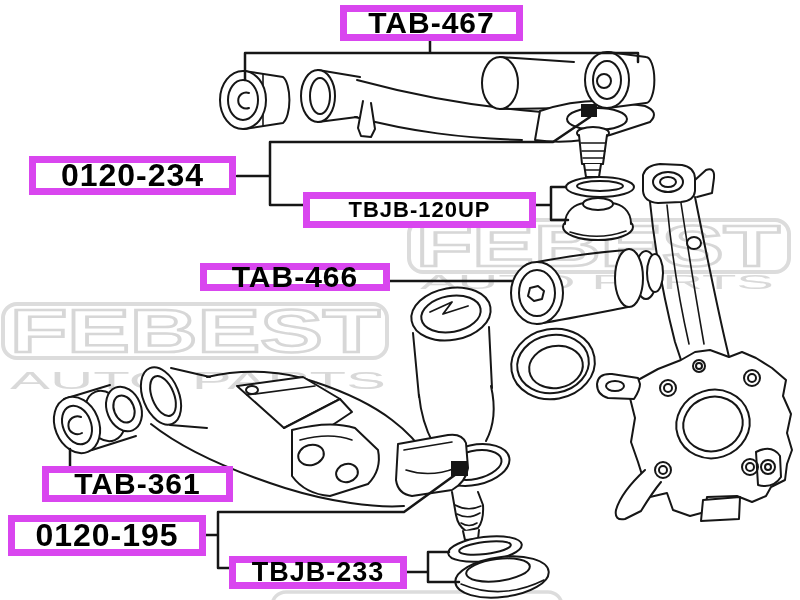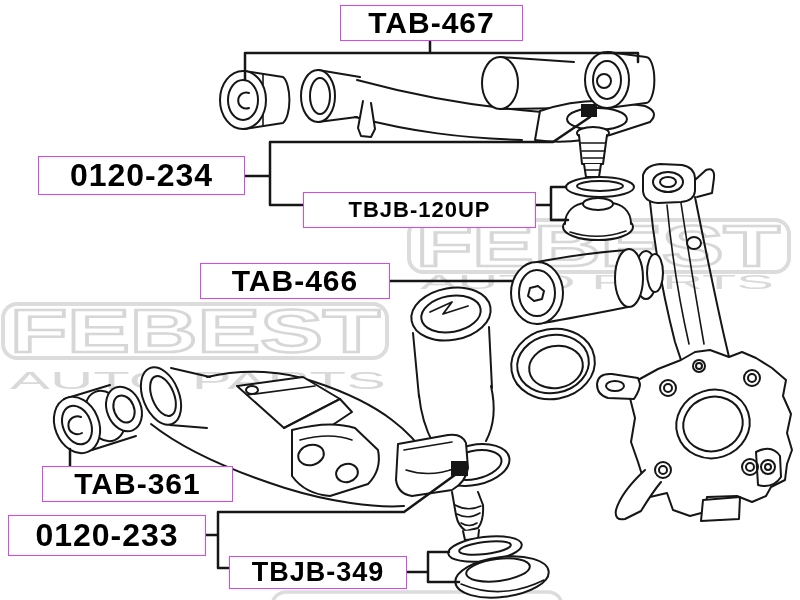--- a/index.html
+++ b/index.html
@@ -1,26 +1,26 @@
 <!DOCTYPE html>
 <html><head>
 <meta charset="utf-8">
 <style>
   html,body{margin:0;padding:0;background:#fff;}
   #stage{position:relative;width:800px;height:600px;background:#fff;overflow:hidden;
          font-family:"Liberation Sans",sans-serif;}
   #art{position:absolute;left:0;top:0;}
-  .plabel{position:absolute;box-sizing:border-box;border:1px solid #d946ef;background:#fff;
+  .plabel{position:absolute;box-sizing:border-box;border:7px solid #d946ef;background:#fff;
           display:flex;align-items:center;justify-content:center;font-weight:bold;
           color:#000;letter-spacing:1px;white-space:nowrap;z-index:5;
           font-family:"Liberation Sans",sans-serif;}
   #lbl-tab467   {left:340px;top:5px;  width:183px;height:36px;font-size:30px;}
-  #lbl-0120-234 {left:38px; top:156px;width:207px;height:39px;font-size:32px;}
+  #lbl-0120-234 {left:29px; top:156px;width:207px;height:39px;font-size:32px;}
   #lbl-tbjb120up{left:303px;top:192px;width:233px;height:36px;font-size:22px;}
-  #lbl-tab466   {left:200px;top:263px;width:190px;height:36px;font-size:30px;}
+  #lbl-tab466   {left:200px;top:263px;width:190px;height:28px;font-size:30px;}
   #lbl-tab465   {left:42px; top:466px;width:191px;height:36px;font-size:30px;}
   #lbl-0120-233 {left:8px;  top:515px;width:198px;height:41px;font-size:32px;}
   #lbl-tbjb233  {left:229px;top:556px;width:178px;height:33px;font-size:27px;}
 </style>
 </head>
 <body>
 
 <div id="stage">
 
 <svg id="art" width="800" height="600" viewBox="0 0 800 600">
@@ -220,15 +220,15 @@
     <rect x="581" y="104" width="16" height="13" fill="#161616" stroke="none"></rect>
     <rect x="451" y="461" width="17" height="15" fill="#161616" stroke="none"></rect>
   </g>
 </svg>
 
   <div class="plabel" id="lbl-tab467">TAB-467</div>
   <div class="plabel" id="lbl-0120-234">0120-234</div>
   <div class="plabel" id="lbl-tbjb120up">TBJB-120UP</div>
   <div class="plabel" id="lbl-tab466">TAB-466</div>
   <div class="plabel" id="lbl-tab465">TAB-361</div>
-  <div class="plabel" id="lbl-0120-233">0120-233</div>
-  <div class="plabel" id="lbl-tbjb233">TBJB-349</div>
+  <div class="plabel" id="lbl-0120-233">0120-195</div>
+  <div class="plabel" id="lbl-tbjb233">TBJB-233</div>
 </div>
 
 </body></html>

